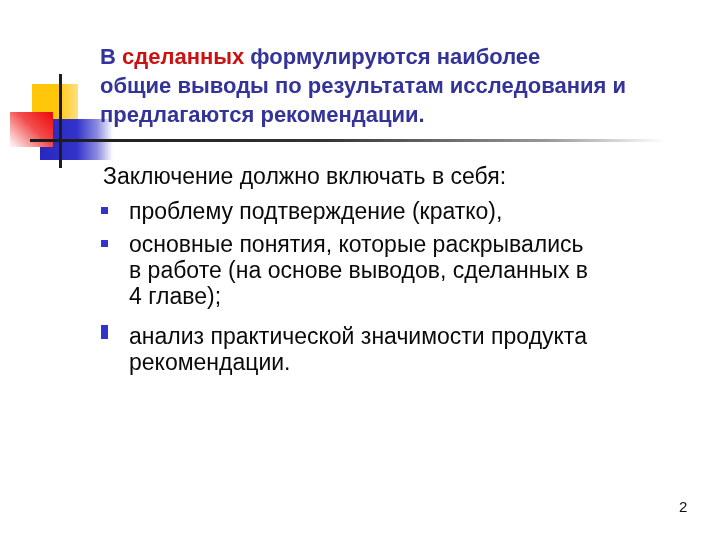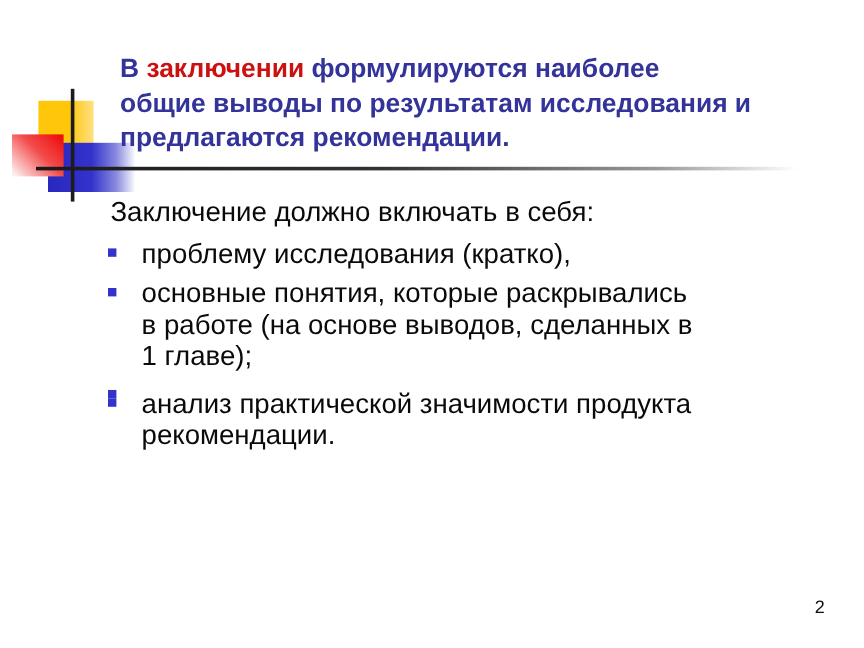--- a/index.html
+++ b/index.html
@@ -54,21 +54,21 @@
     line-height: 29px;
     color: #333399;
     white-space: pre-line;
     z-index: 5;
   }
   .title .red { color: #CC1111; }
 
   
   .body-text {
     position: absolute;
-    left: 89px; top: 163px; width: 585px;
+    left: 100px; top: 163px; width: 585px;
     font-size: 23px;
     line-height: 26px;
     color: #0a0a0a;
     z-index: 5;
   }
   .intro {
     margin: 0 0 9px 3px;
     white-space: pre-line;
   }
   ul.bullets {
@@ -107,36 +107,36 @@
 <body>
 
 <div class="slide">
 
   <div class="sq sq-yellow"></div>
   <div class="sq sq-blue"></div>
   <div class="sq sq-red"></div>
   <div class="v-line"></div>
   <div class="h-rule"></div>
 
-  <div class="title"><span>В </span><span class="red">заключении</span><span> формулируются наиболее
+  <div class="title"><span>В </span><span class="red">сделанных</span><span> формулируются наиболее
 общие выводы по результатам исследования и
 предлагаются рекомендации.</span></div>
 
   <div class="body-text">
     <p class="intro">Заключение должно включать в себя:</p>
     <ul class="bullets">
       <li>
         <span class="bullet-sq"></span>
-        <span class="li-text">проблему исследования (кратко),</span>
+        <span class="li-text">проблему подтверждение (кратко),</span>
       </li>
       <li>
         <span class="bullet-sq"></span>
         <span class="li-text">основные понятия, которые раскрывались
 в работе (на основе выводов, сделанных в
-1 главе);</span>
+4 главе);</span>
       </li>
       <li>
         <span class="bullet-sq"></span>
       </li>
       <li>
         <span class="bullet-sq"></span>
         <span class="li-text">анализ  практической значимости продукта
 рекомендации.</span>
       </li>
     </ul>

